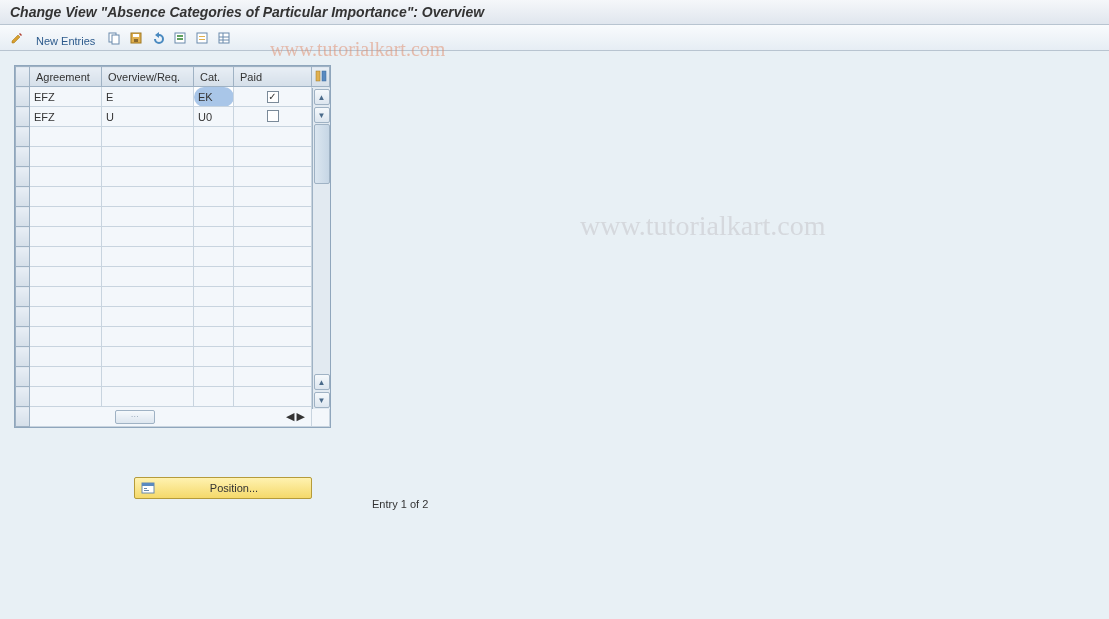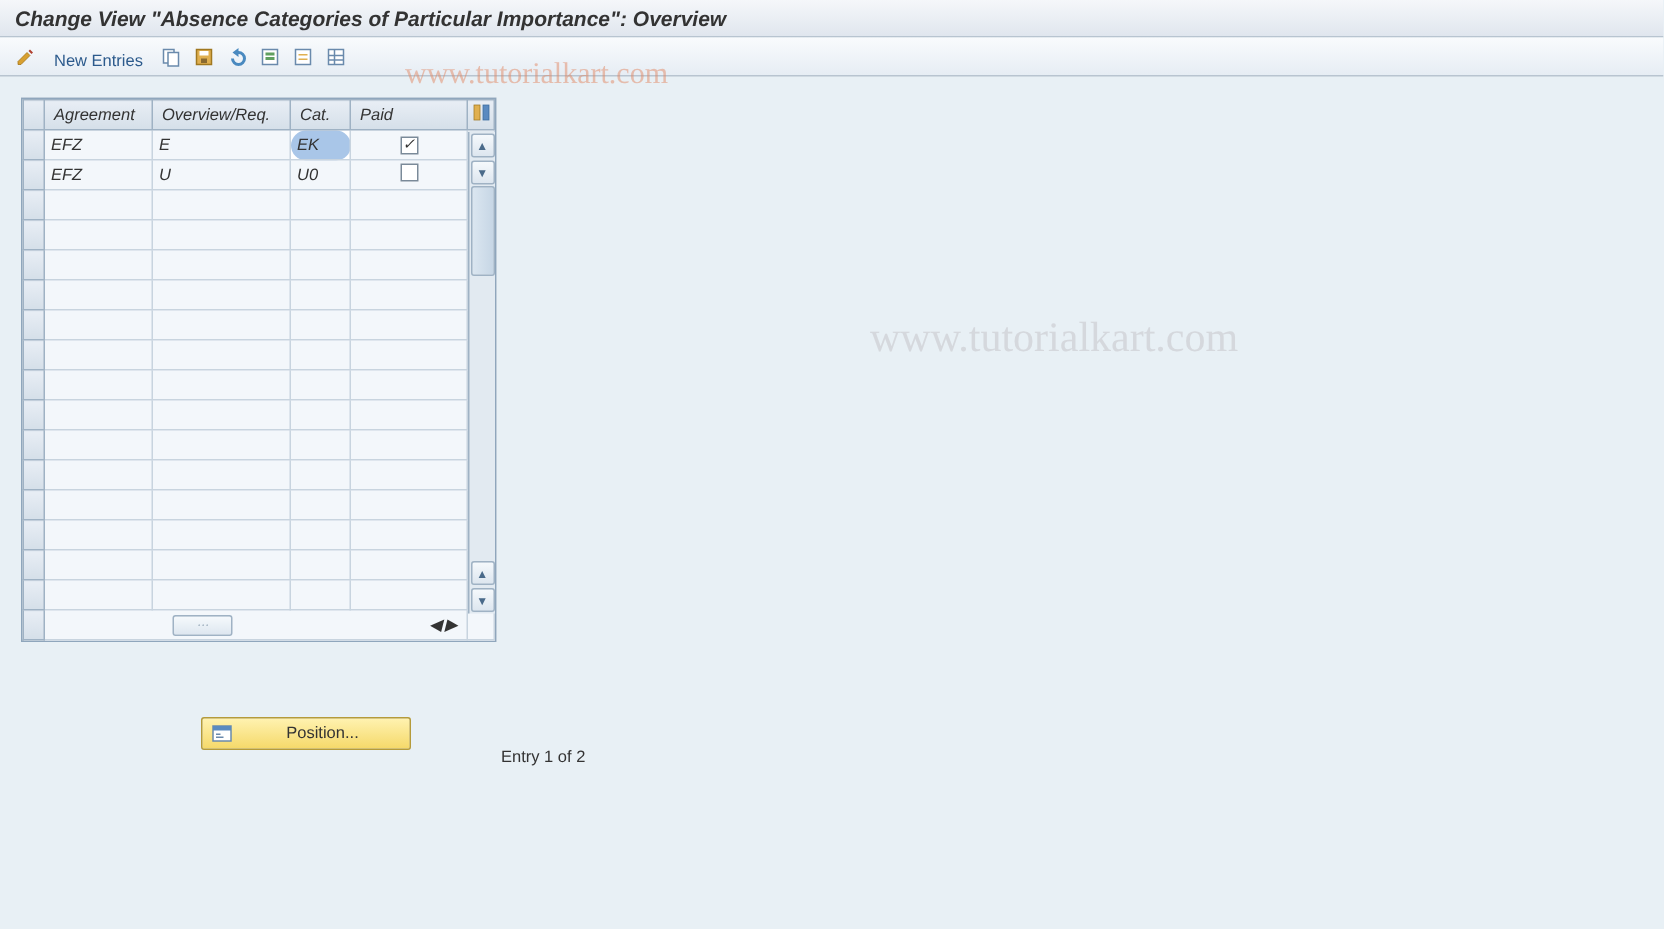--- a/index.html
+++ b/index.html
@@ -50,21 +50,20 @@
     }
     .table-wrap {
       display: inline-block;
       border: 1px solid #8fa6bc;
       background: #fff;
       position: relative;
     }
     table.grid {
       border-collapse: collapse;
       font-size: 11px;
-      font-style: italic;
     }
     table.grid th {
       background: linear-gradient(#e8eef5, #d5dfe9);
       border: 1px solid #9fb2c4;
       padding: 3px 6px;
       text-align: left;
       font-weight: normal;
       color: #333;
       height: 20px;
     }
@@ -165,21 +164,21 @@
       color:#9ab;font-size:8px;letter-spacing:1px;
     }
     .footer-row {
       margin-top: 36px;
       display: flex;
       align-items: center;
       gap: 60px;
       padding-left: 120px;
     }
     .position-btn {
-      width: 140px;
+      width: 178px;
       height: 22px;
       background: linear-gradient(#fff2b0, #f5d96a);
       border: 1px solid #b59b3a;
       border-radius: 2px;
       display: flex;
       align-items: center;
       gap: 8px;
       padding: 0 6px;
       cursor: pointer;
       font-size: 11px;

